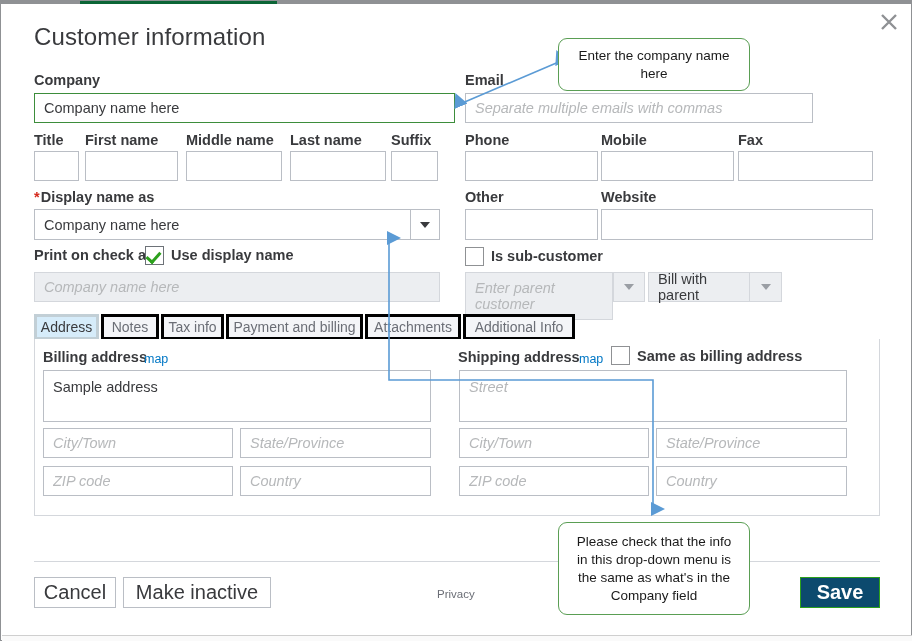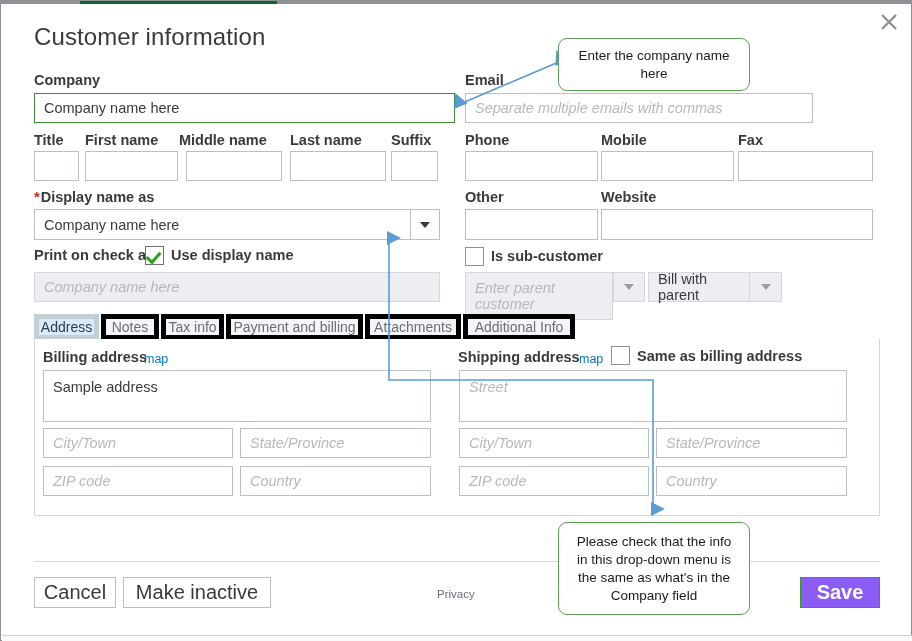--- a/index.html
+++ b/index.html
@@ -67,42 +67,42 @@
   }
 
   .combo{position:absolute;box-sizing:border-box;border:1px solid #babec5;background:#fff;
          font-size:14.5px;color:#393a3d;display:flex;align-items:center;padding-left:9px;}
   .combo.disabled{background:#eceef1;border-color:#d4d7dc;color:#b6b8ba;font-style:italic;}
 
   
   .tabs{position:absolute;left:33px;top:313px;width:846px;height:26px;}
   .tab{
     position:absolute;top:0;height:26px;box-sizing:border-box;
-    border:5px solid #000000;background:#f4f5f8;
+    border:3px solid #000000;background:#f4f5f8;
     font-size:14px;color:#6b6e76;
     display:flex;align-items:center;justify-content:center;
     cursor:pointer;
   }
   .tab.active{background:#d6ecfa;color:#393a3d;border-color:#c2cfd6;}
   .panel{
     position:absolute;left:33px;top:338px;width:846px;height:177px;
     box-sizing:border-box;border:1px solid #d4d7dc;border-top:none;background:#fff;
   }
 
   .link{color:#0077c5;font-size:12.5px;cursor:pointer;}
 
   .divider{position:absolute;left:33px;top:560px;width:846px;height:1px;background:#d4d7dc;}
 
   .btn{
     position:absolute;box-sizing:border-box;
     border:1px solid #babec5;background:#fff;color:#393a3d;
     font-family:"Liberation Sans", sans-serif;font-size:20px;
     display:flex;align-items:center;justify-content:center;cursor:pointer;
   }
-  .btn.primary{background:#8b5cf6;border-color:#2ca01c;color:#fff;font-weight:bold;}
+  .btn.primary{background:#0c4a6e;border-color:#2ca01c;color:#fff;font-weight:bold;}
   .privacy{position:absolute;font-size:11.5px;color:#6b6e76;cursor:pointer;}
 
   
   .callout{
     position:absolute;box-sizing:border-box;
     border:1px solid #5a9e54;border-radius:9px;background:#fff;
     font-size:13.5px;color:#1a1a1a;line-height:18px;text-align:center;
     display:flex;align-items:center;justify-content:center;
     padding:4px 8px;
   }
@@ -130,21 +130,21 @@
 
   <div class="lbl" style="left:464px;top:71px;">Email</div>
   <input class="fld" style="left: 464px; top: 92px; width: 348px; height: 30px;" placeholder="Separate multiple emails with commas">
 
   <div class="lbl" style="left:33px;top:131px;">Title</div>
   <input class="fld" style="left: 33px; top: 150px; width: 45px; height: 30px;">
 
   <div class="lbl" style="left:84px;top:131px;">First name</div>
   <input class="fld" style="left: 84px; top: 150px; width: 93px; height: 30px;">
 
-  <div class="lbl" style="left:178px;top:131px;">Middle name</div>
+  <div class="lbl" style="left:185px;top:131px;">Middle name</div>
   <input class="fld" style="left: 185px; top: 150px; width: 96px; height: 30px;">
 
   <div class="lbl" style="left:289px;top:131px;">Last name</div>
   <input class="fld" style="left: 289px; top: 150px; width: 96px; height: 30px;">
 
   <div class="lbl" style="left:390px;top:131px;">Suffix</div>
   <input class="fld" style="left: 390px; top: 150px; width: 47px; height: 30px;">
 
   <div class="lbl" style="left:464px;top:131px;">Phone</div>
   <input class="fld" style="left: 464px; top: 150px; width: 133px; height: 30px;">

